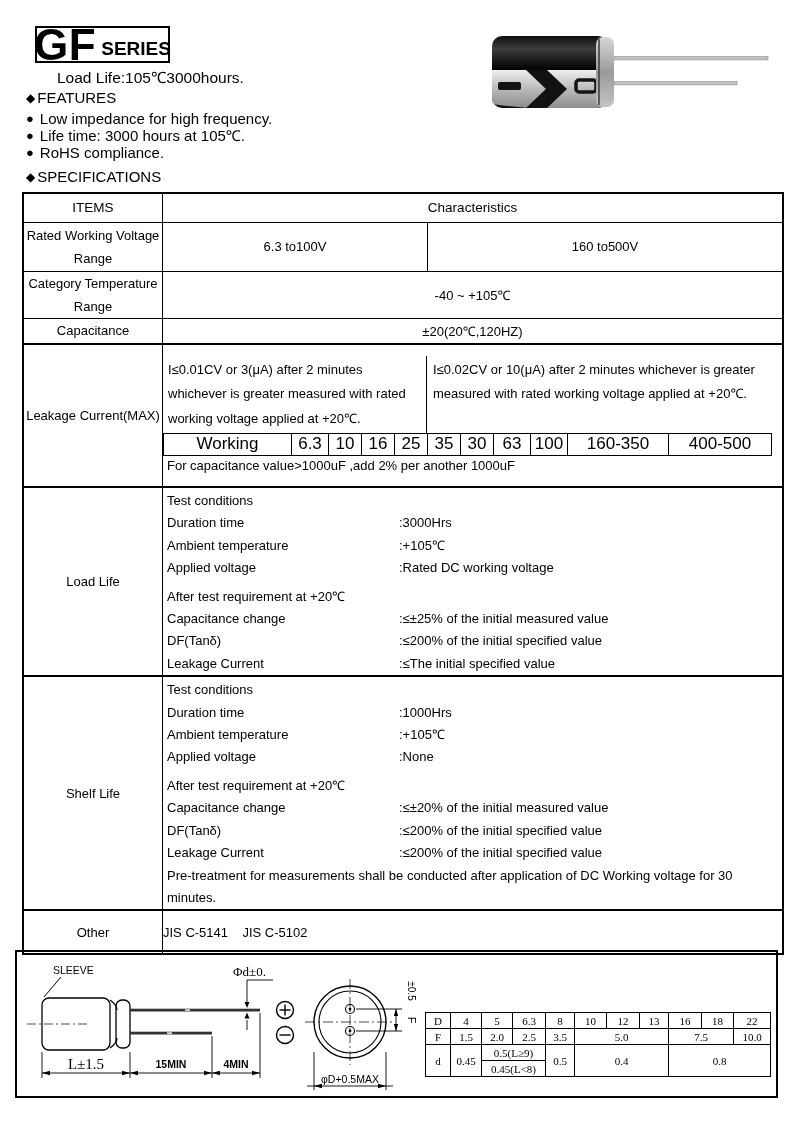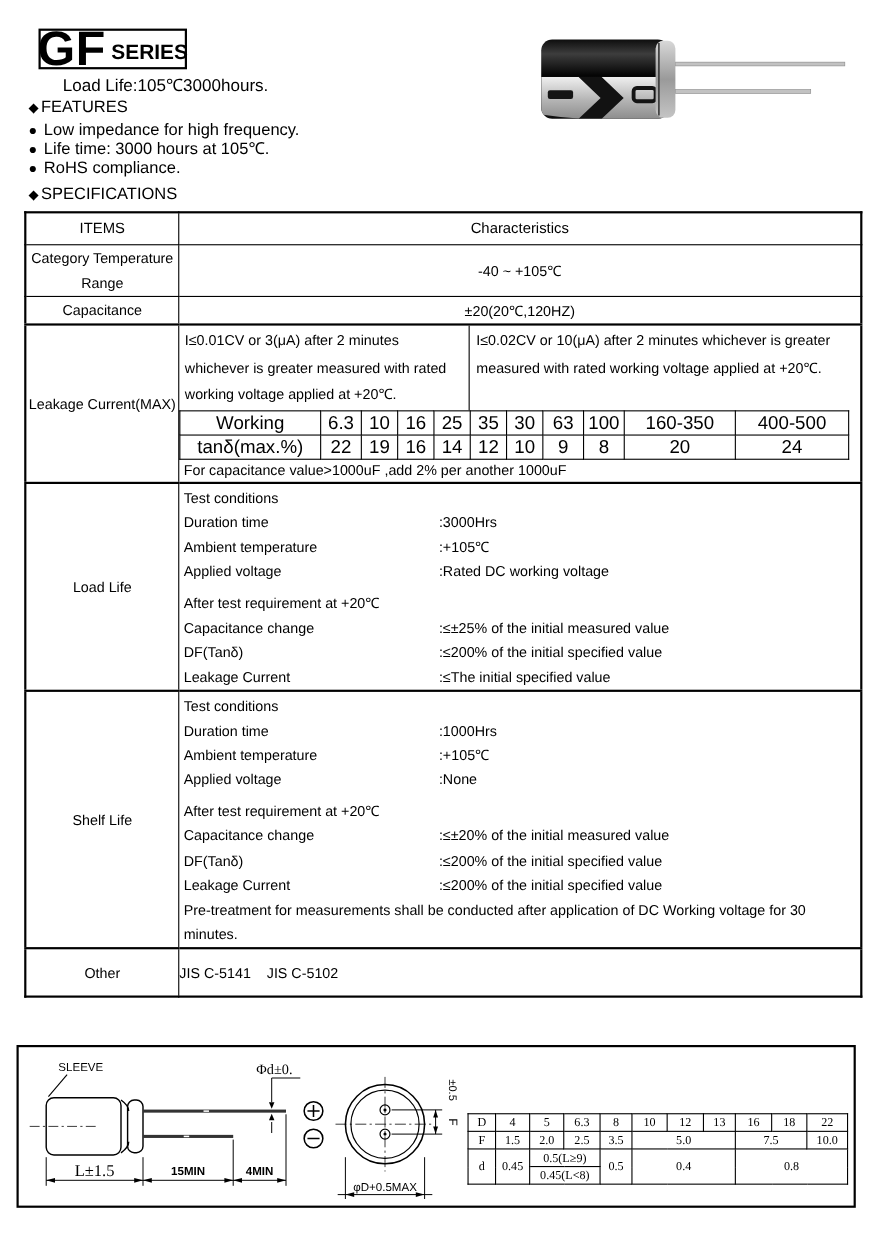--- a/index.html
+++ b/index.html
@@ -122,20 +122,29 @@
     <rect x="106" y="17" width="18" height="70" rx="7" fill="url(#capGrad)"></rect>
     <line x1="109" y1="19" x2="109" y2="85" stroke="#3a3a3a" stroke-width="1.5"></line>
   </svg>
 
   <table class="spec">
     <tbody>
         <tr style="height:29px;">
       <td class="lbl hdr">ITEMS</td>
       <td class="cnt hdr">Characteristics</td>
     </tr>
+    <tr style="height:48px;">
+      <td class="lbl">Rated Working Voltage Range</td>
+      <td class="cnt">
+        <div class="split" style="height:48px;">
+          <div class="low">6.3 to100V</div>
+          <div class="high">160 to500V</div>
+        </div>
+      </td>
+    </tr>
     <tr style="height:47px;">
       <td class="lbl">Category Temperature Range</td>
       <td class="cnt center">-40 ~ +105℃</td>
     </tr>
     <tr style="height:26px;" class="thickb">
       <td class="lbl">Capacitance</td>
       <td class="cnt center">±20(20℃,120HZ)</td>
     </tr>
     <tr style="height:143px;" class="thickb">
       <td class="lbl">Leakage Current(MAX)</td>
@@ -164,33 +173,20 @@
             <td>6.3</td>
             <td>10</td>
             <td>16</td>
             <td>25</td>
             <td>35</td>
             <td>30</td>
             <td>63</td>
             <td>100</td>
             <td>160-350</td>
             <td>400-500</td>
-          </tr>
-          <tr>
-            <td>tanδ(max.%)</td>
-            <td>22</td>
-            <td>19</td>
-            <td>16</td>
-            <td>14</td>
-            <td>12</td>
-            <td>10</td>
-            <td>9</td>
-            <td>8</td>
-            <td>20</td>
-            <td>24</td>
           </tr>
         </tbody>
             </table>
         <div class="leak-note">For capacitance value&gt;1000uF ,add 2% per another 1000uF</div>
       </td>
     </tr>
     <tr style="height:185px;" class="thickb">
       <td class="lbl">Load Life</td>
       <td class="cnt vtop">
         <div class="cond">

